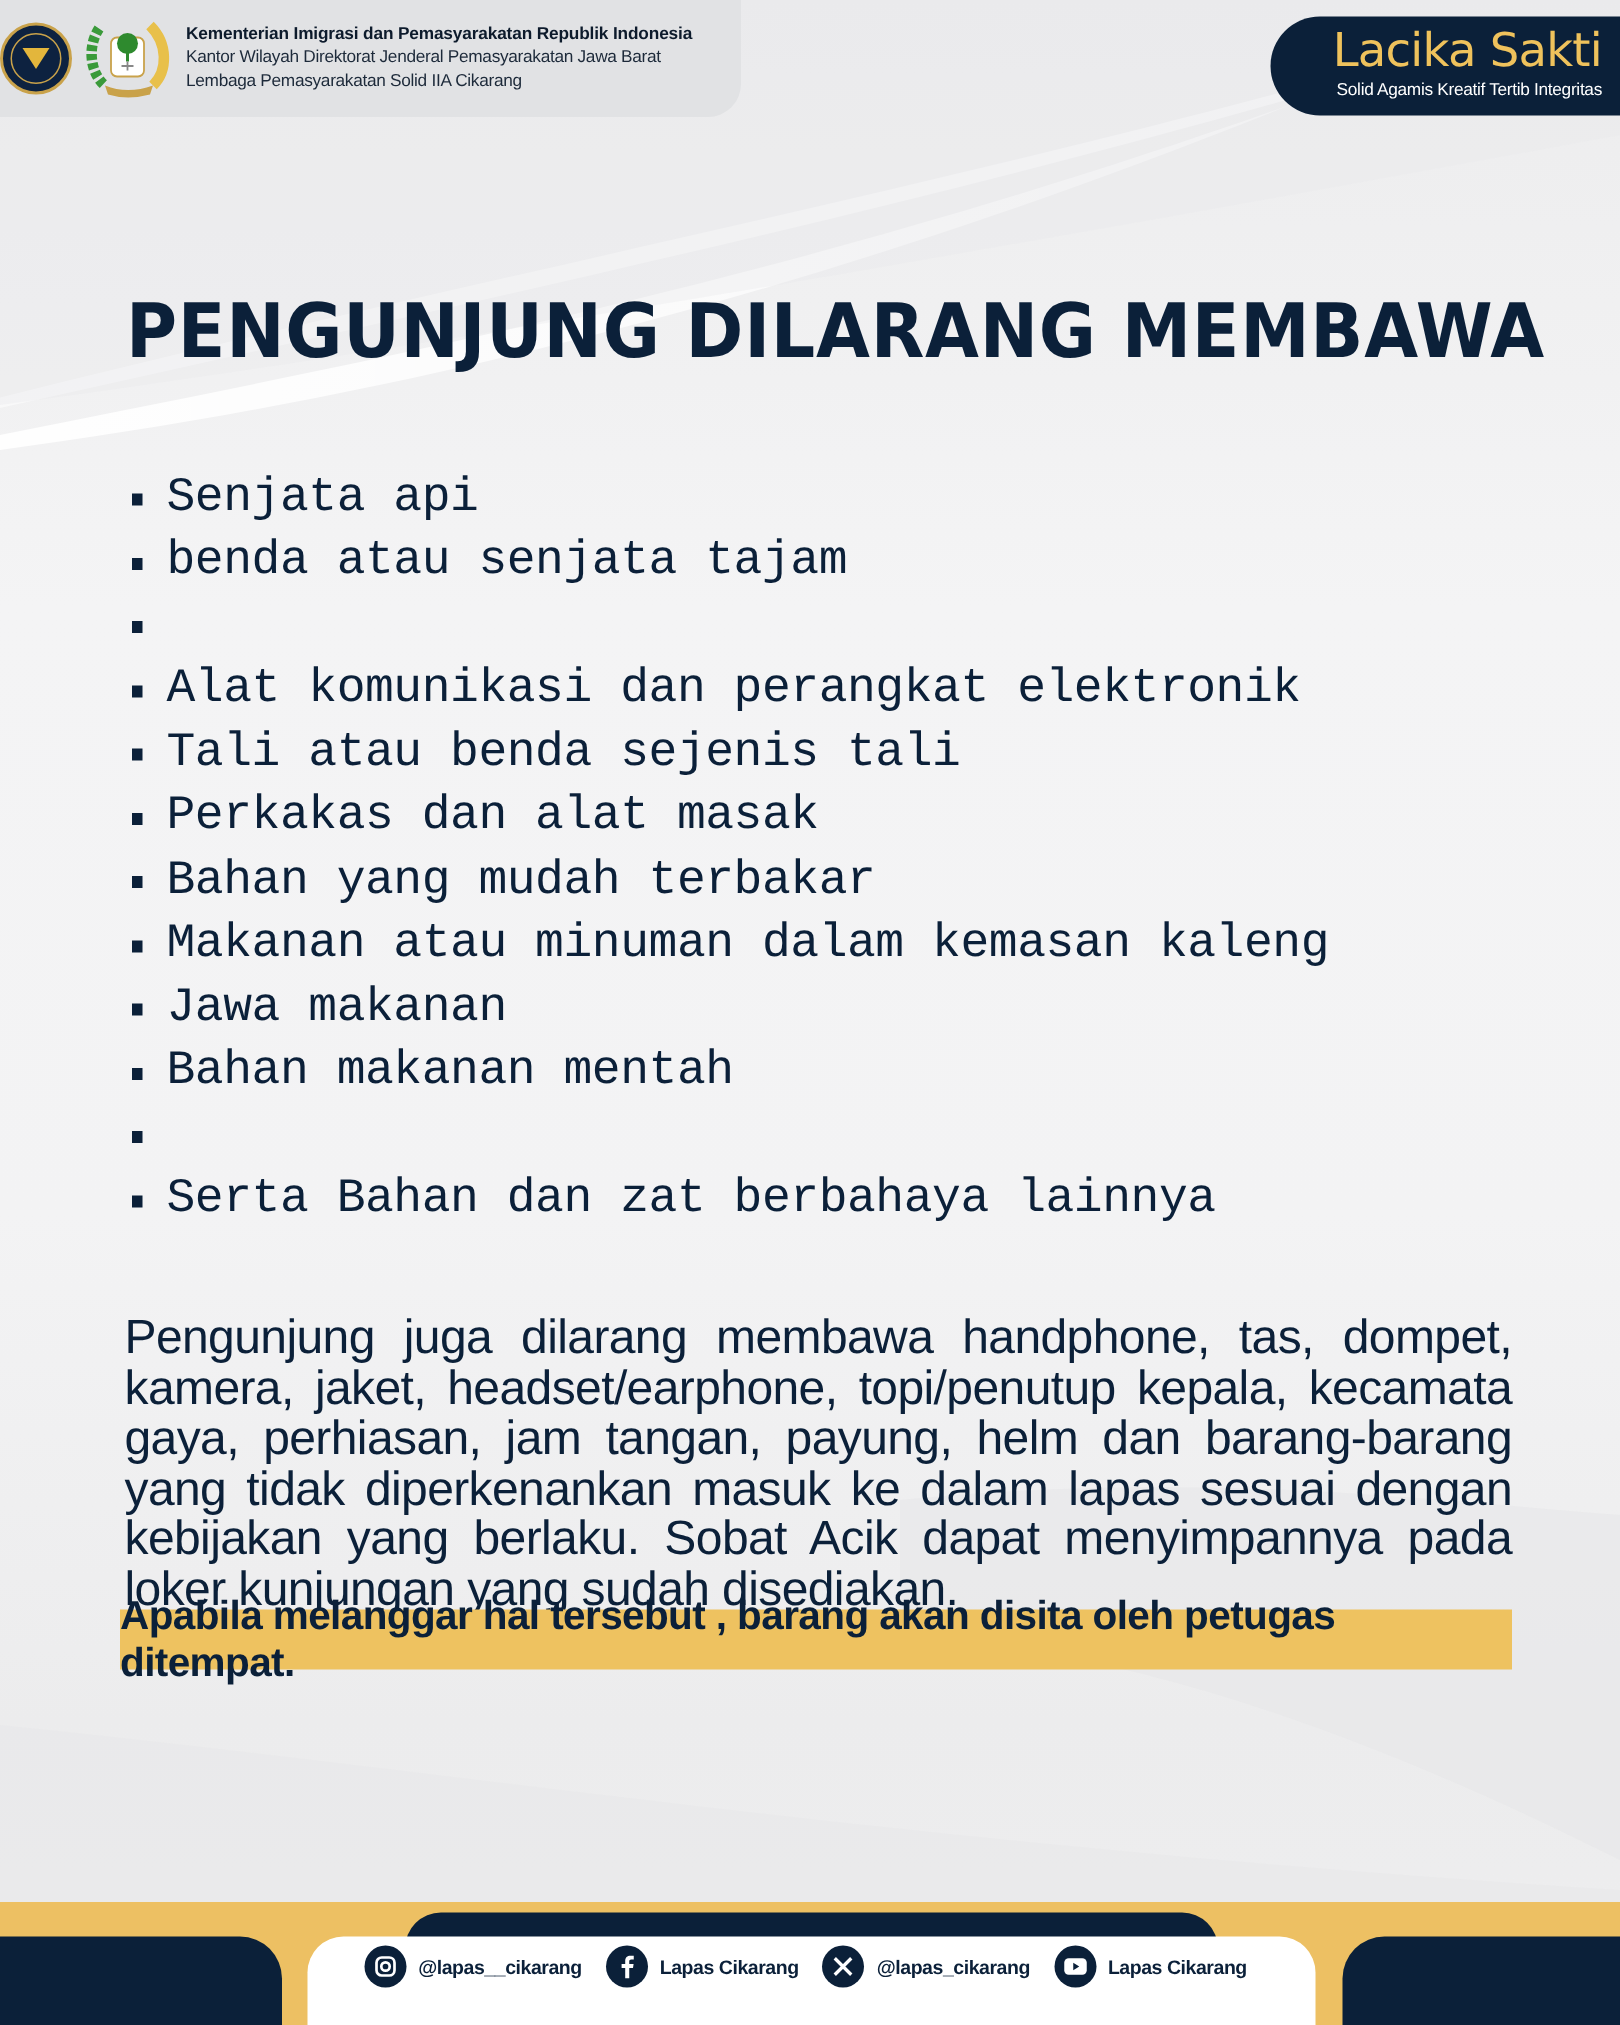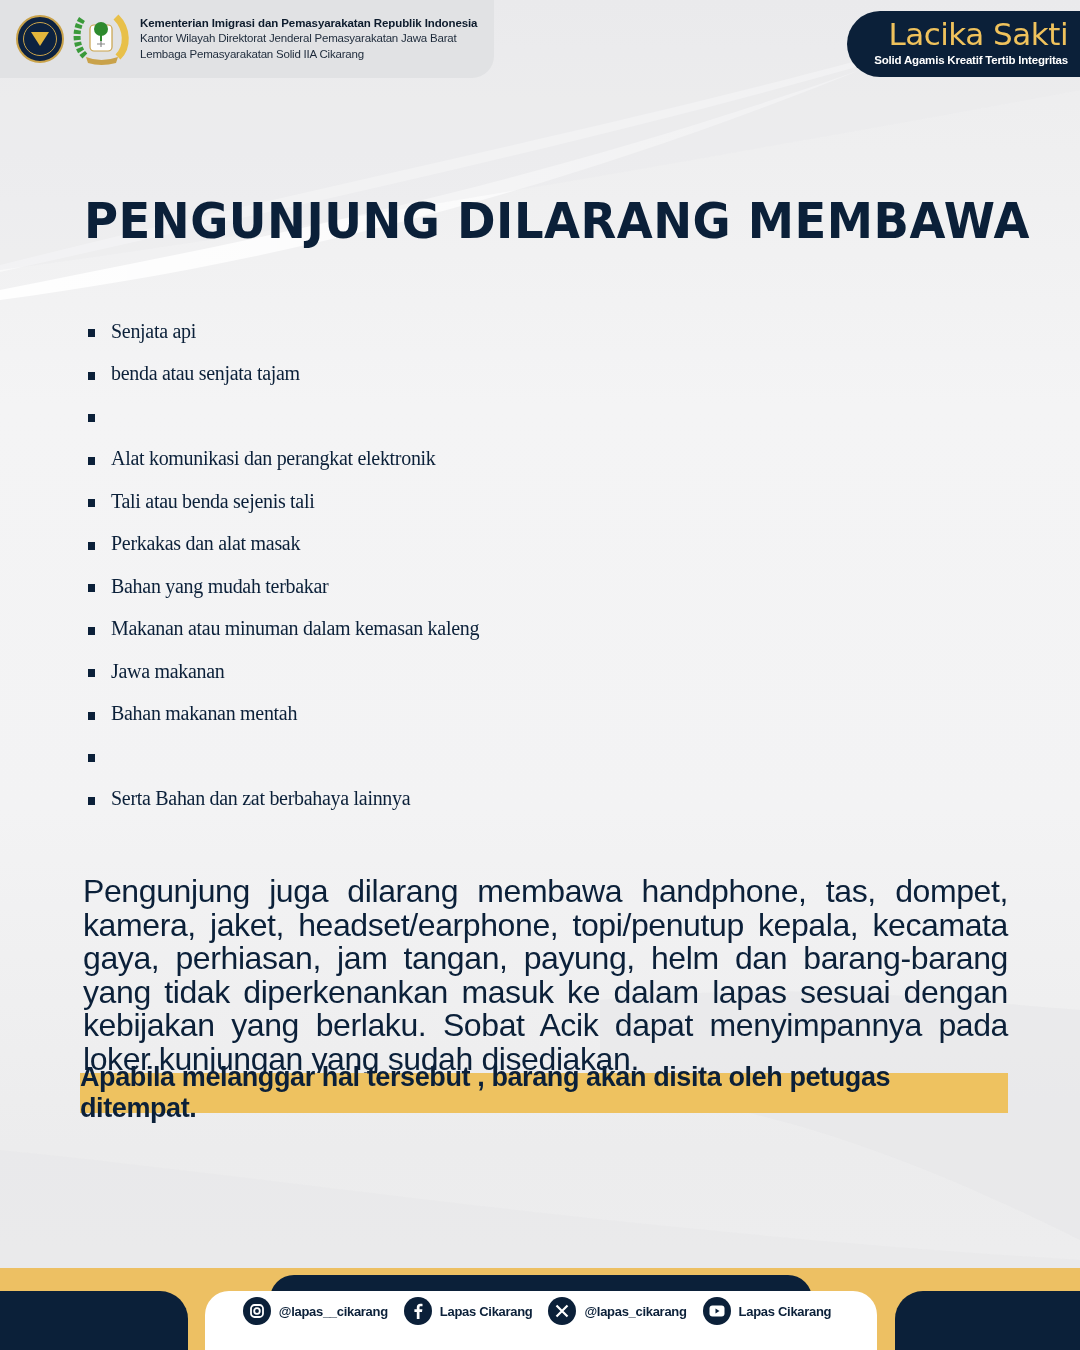--- a/index.html
+++ b/index.html
@@ -11,21 +11,21 @@
       background: linear-gradient(180deg, #ececed 0%, #f4f4f5 30%, #f3f3f4 60%, #ececed 85%, #eeeeef 100%);
     }
     .bg-layer { position: absolute; inset: 0; pointer-events: none; }
 
     
     .hdr-left {
       position: absolute; left: 0; top: 0; width: 494px; height: 78px;
       background: #e1e2e4;
       border-bottom-right-radius: 22px;
       display: flex; align-items: center;
-      padding-left: 16px;
+      padding-left: 0;
     }
     .logo-garuda {
       width: 48px; height: 48px; border-radius: 50%;
       background: #0d2240; border: 2px solid #c9a24a;
       display: flex; align-items: center; justify-content: center;
       position: relative;
     }
     .logo-garuda .inner {
       width: 34px; height: 34px; border-radius: 50%;
       border: 1.5px solid #c9a24a;
@@ -48,38 +48,38 @@
       position: absolute; right: 0; top: 11px; width: 233px; height: 66px;
       background: #0b2039;
       border-top-left-radius: 33px; border-bottom-left-radius: 33px;
       text-align: right; padding-right: 12px; padding-top: 5px;
     }
     .badge .name {
       font-family: "DejaVu Sans", sans-serif;
       font-size: 31px; font-weight: 400; color: #efc25c; letter-spacing: -0.5px;
       line-height: 36px;
     }
-    .badge .tag { font-size: 11.5px; color: #ffffff; letter-spacing: -0.2px; margin-top: 2px; font-weight: 700; }
+    .badge .tag { font-size: 11.5px; color: #ffffff; letter-spacing: -0.2px; margin-top: 2px; font-weight: 400; }
 
     
     .title {
       position: absolute; left: 84px; top: 192px;
       font-family: "DejaVu Sans", sans-serif;
       font-size: 50px; font-weight: 700; color: #0b2039;
       letter-spacing: 0.5px;
       transform: scaleX(0.93); transform-origin: left center;
       white-space: nowrap;
     }
 
     
     .list { position: absolute; left: 88px; top: 310px; list-style: none; }
     .list li {
       height: 42.5px; display: flex; align-items: center;
-      font-size: 20px; color: #0b2039; letter-spacing: -0.3px;
-      font-family: Liberation Serif, serif;
+      font-size: 32px; color: #0b2039; letter-spacing: -0.3px;
+      font-family: Liberation Mono, monospace;
     }
     .list .bullet {
       width: 7px; height: 8px; background: #0b2039; margin-right: 16px; margin-top: 4px;
       flex-shrink: 0;
     }
 
     
     .para {
       position: absolute; left: 83px; top: 875px; width: 925px;
       font-size: 32px; line-height: 33.6px; color: #0b2039;

